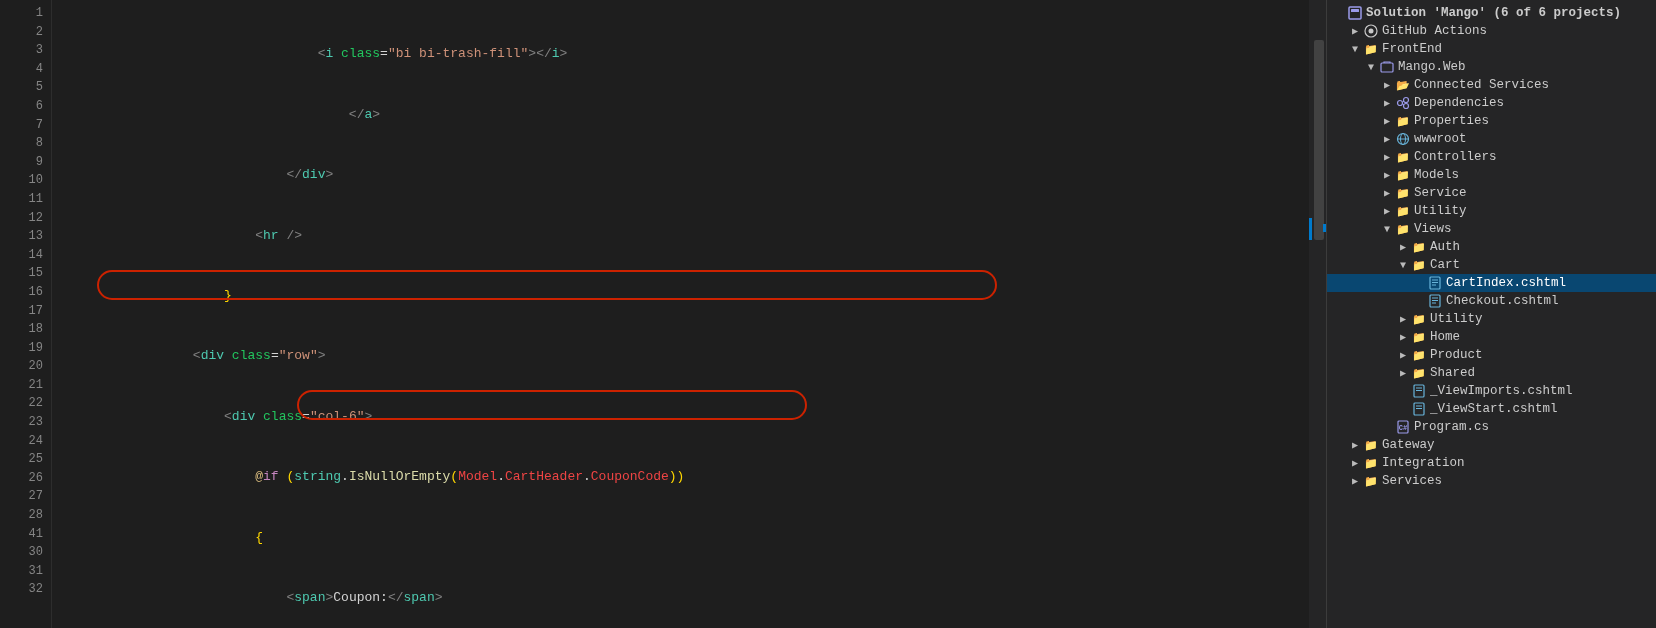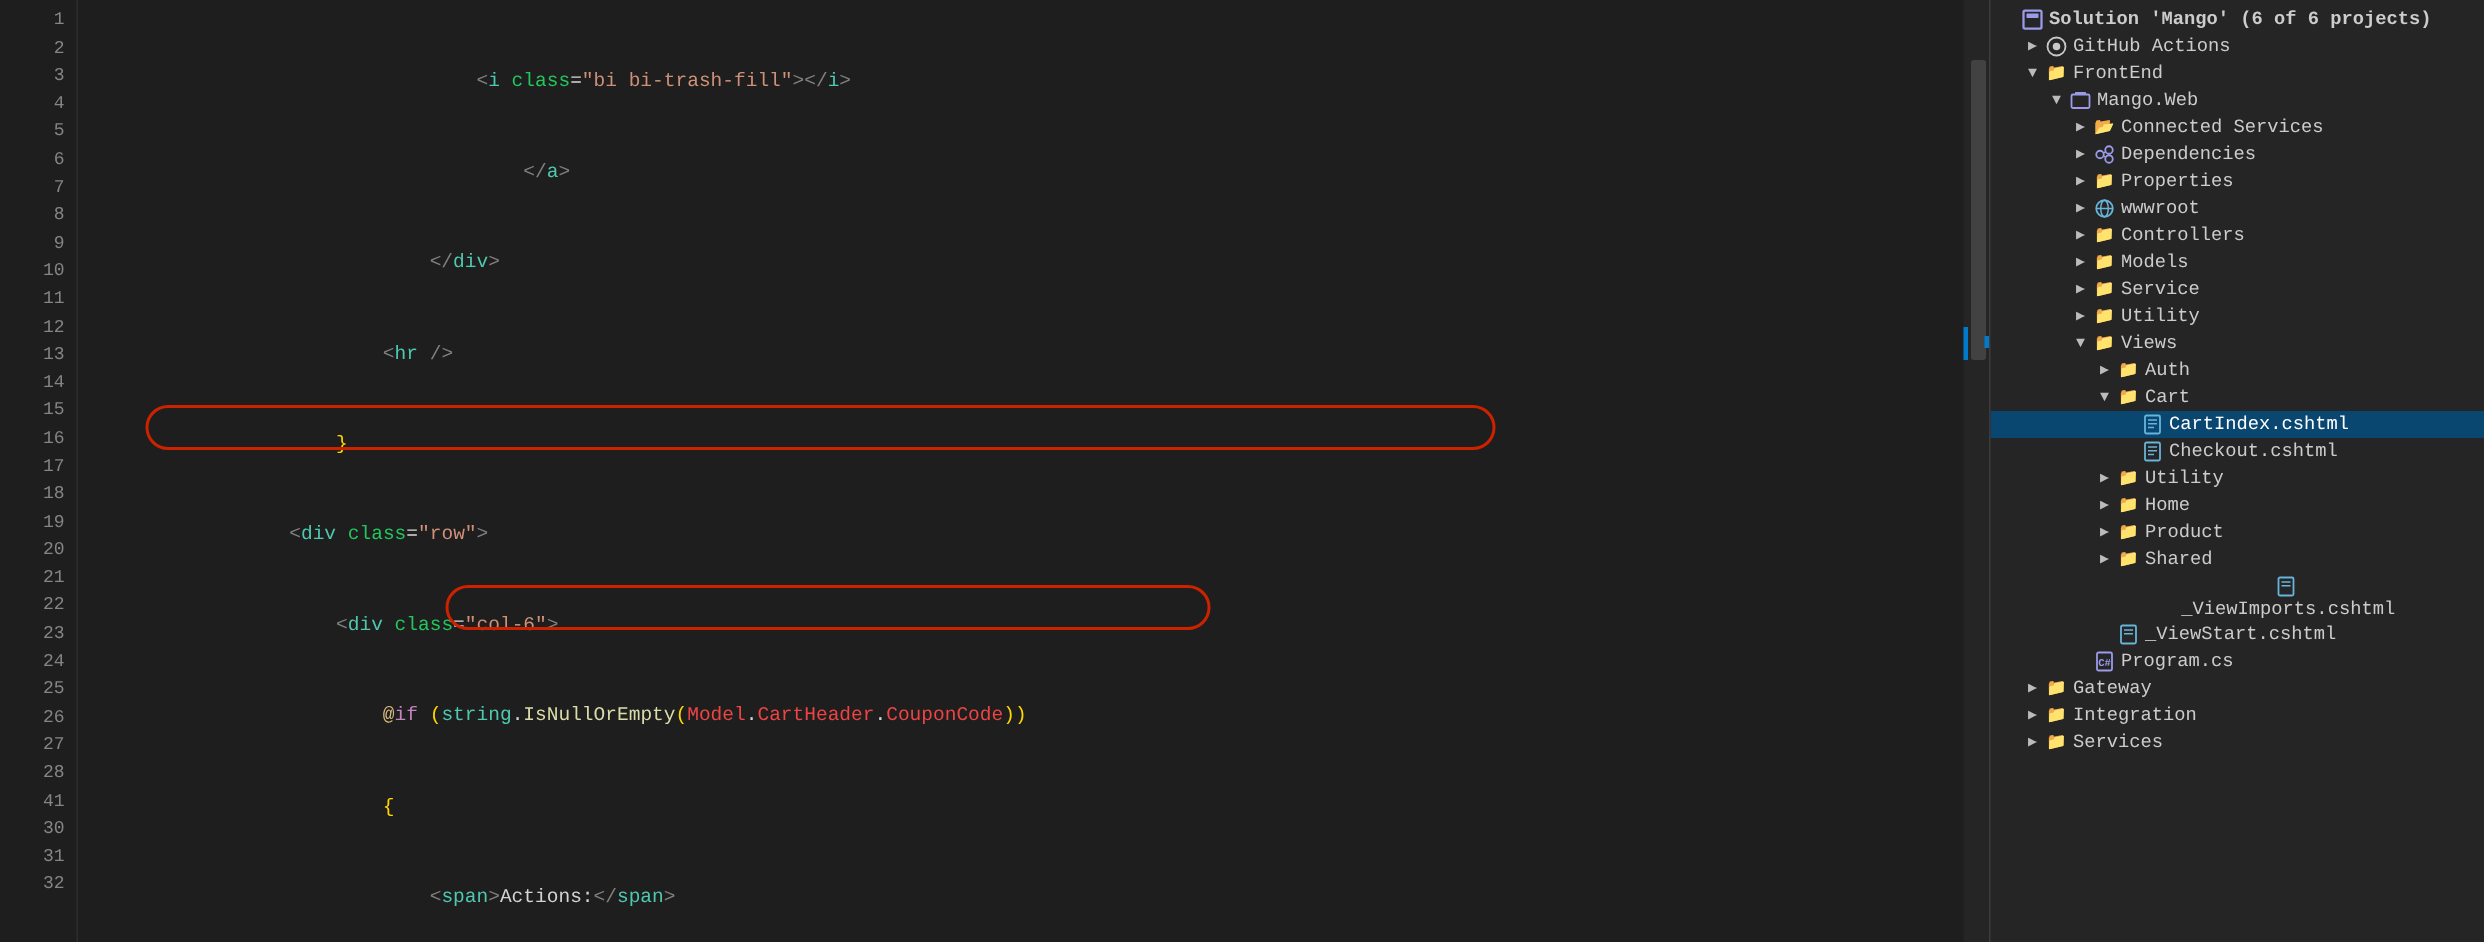--- a/index.html
+++ b/index.html
@@ -222,21 +222,21 @@
       <div class="code-content">
         <span class="code-line">        &nbsp;&nbsp;&nbsp;&nbsp;&nbsp;&nbsp;&nbsp;&nbsp;&nbsp;&nbsp;&nbsp;&nbsp;&nbsp;&nbsp;&nbsp;&nbsp;&nbsp;&nbsp;&nbsp;&nbsp;&nbsp;&nbsp;&nbsp;&nbsp;<span class="punct">&lt;</span><span class="tag">i</span> <span class="attr">class</span>=<span class="str">"bi bi-trash-fill"</span><span class="punct">&gt;&lt;/</span><span class="tag">i</span><span class="punct">&gt;</span></span>
         <span class="code-line">        &nbsp;&nbsp;&nbsp;&nbsp;&nbsp;&nbsp;&nbsp;&nbsp;&nbsp;&nbsp;&nbsp;&nbsp;&nbsp;&nbsp;&nbsp;&nbsp;&nbsp;&nbsp;&nbsp;&nbsp;&nbsp;&nbsp;&nbsp;&nbsp;&nbsp;&nbsp;&nbsp;&nbsp;<span class="punct">&lt;/</span><span class="tag">a</span><span class="punct">&gt;</span></span>
         <span class="code-line">        &nbsp;&nbsp;&nbsp;&nbsp;&nbsp;&nbsp;&nbsp;&nbsp;&nbsp;&nbsp;&nbsp;&nbsp;&nbsp;&nbsp;&nbsp;&nbsp;&nbsp;&nbsp;&nbsp;&nbsp;<span class="punct">&lt;/</span><span class="tag">div</span><span class="punct">&gt;</span></span>
         <span class="code-line">        &nbsp;&nbsp;&nbsp;&nbsp;&nbsp;&nbsp;&nbsp;&nbsp;&nbsp;&nbsp;&nbsp;&nbsp;&nbsp;&nbsp;&nbsp;&nbsp;<span class="punct">&lt;</span><span class="tag">hr</span> <span class="punct">/&gt;</span></span>
         <span class="code-line">        &nbsp;&nbsp;&nbsp;&nbsp;&nbsp;&nbsp;&nbsp;&nbsp;&nbsp;&nbsp;&nbsp;&nbsp;<span class="bracket">}</span></span>
         <span class="code-line">        &nbsp;&nbsp;&nbsp;&nbsp;&nbsp;&nbsp;&nbsp;&nbsp;<span class="punct">&lt;</span><span class="tag">div</span> <span class="attr">class</span>=<span class="str">"row"</span><span class="punct">&gt;</span></span>
         <span class="code-line">        &nbsp;&nbsp;&nbsp;&nbsp;&nbsp;&nbsp;&nbsp;&nbsp;&nbsp;&nbsp;&nbsp;&nbsp;<span class="punct">&lt;</span><span class="tag">div</span> <span class="attr">class</span>=<span class="str">"col-6"</span><span class="punct">&gt;</span></span>
         <span class="code-line">        &nbsp;&nbsp;&nbsp;&nbsp;&nbsp;&nbsp;&nbsp;&nbsp;&nbsp;&nbsp;&nbsp;&nbsp;&nbsp;&nbsp;&nbsp;&nbsp;<span class="razor">@</span><span class="razor-kw">if</span> <span class="bracket">(</span><span class="class-name">string</span>.<span class="method">IsNullOrEmpty</span><span class="bracket">(</span><span class="property">Model</span>.<span class="property">CartHeader</span>.<span class="property">CouponCode</span><span class="bracket">))</span></span>
         <span class="code-line">        &nbsp;&nbsp;&nbsp;&nbsp;&nbsp;&nbsp;&nbsp;&nbsp;&nbsp;&nbsp;&nbsp;&nbsp;&nbsp;&nbsp;&nbsp;&nbsp;<span class="bracket">{</span></span>
-        <span class="code-line">        &nbsp;&nbsp;&nbsp;&nbsp;&nbsp;&nbsp;&nbsp;&nbsp;&nbsp;&nbsp;&nbsp;&nbsp;&nbsp;&nbsp;&nbsp;&nbsp;&nbsp;&nbsp;&nbsp;&nbsp;<span class="punct">&lt;</span><span class="tag">span</span><span class="punct">&gt;</span><span class="text-content">Actions:</span><span class="punct">&lt;/</span><span class="tag">span</span><span class="punct">&gt;</span></span>
+        <span class="code-line">        &nbsp;&nbsp;&nbsp;&nbsp;&nbsp;&nbsp;&nbsp;&nbsp;&nbsp;&nbsp;&nbsp;&nbsp;&nbsp;&nbsp;&nbsp;&nbsp;&nbsp;&nbsp;&nbsp;&nbsp;<span class="punct">&lt;</span><span class="tag">span</span><span class="punct">&gt;</span><span class="text-content">Coupon:</span><span class="punct">&lt;/</span><span class="tag">span</span><span class="punct">&gt;</span></span>
         
         
         
         
         
         
         
         
         
         
@@ -434,21 +434,21 @@
       <span class="icon icon-folder">📁</span>
       <span class="item-label">Product</span>
     </div>
 
     <div class="tree-item" style="padding-left:68px;">
       <span class="chevron collapsed"></span>
       <span class="icon icon-folder">📁</span>
       <span class="item-label">Shared</span>
     </div>
 
-    <div class="tree-item" style="padding-left:68px;flex-direction:column;">
+    <div class="tree-item" style="padding-left:68px;">
       <span class="chevron empty"></span>
       <span class="icon">
         <svg width="14" height="14" viewBox="0 0 14 14">
             <rect x="2" y="1" width="10" height="12" rx="1" fill="none" stroke="#68b4da" stroke-width="1.2"></rect>
             <line x1="4" y1="4" x2="10" y2="4" stroke="#68b4da" stroke-width="1"></line>
             <line x1="4" y1="6.5" x2="10" y2="6.5" stroke="#68b4da" stroke-width="1"></line>
           </svg>
       </span>
       <span class="item-label">_ViewImports.cshtml</span>
     </div>

